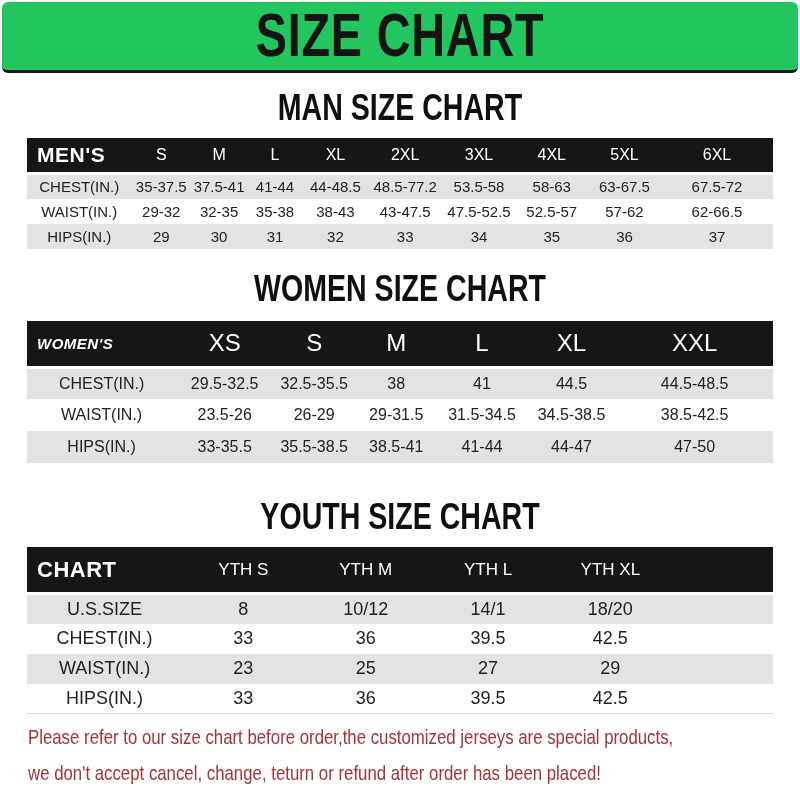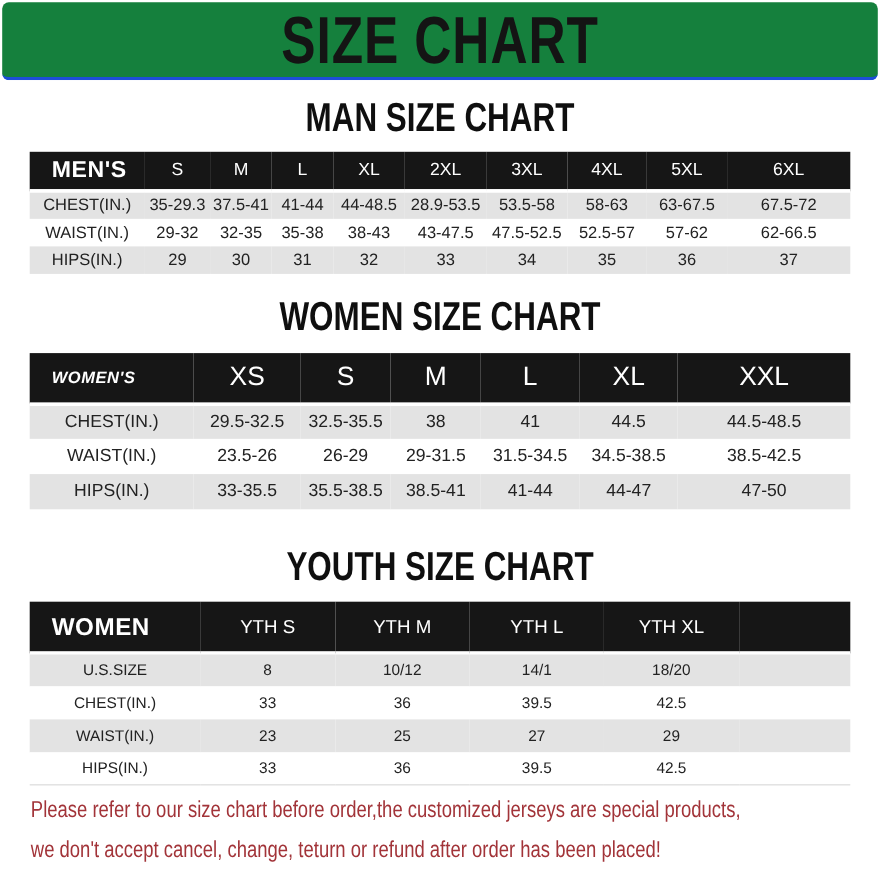--- a/index.html
+++ b/index.html
@@ -3,23 +3,23 @@
 <meta charset="utf-8">
 <style>
   html,body{margin:0;padding:0;}
   body{
     width:800px;height:800px;background:#ffffff;overflow:hidden;
     font-family:"Liberation Sans", sans-serif;
     -webkit-font-smoothing:antialiased;
   }
   
   .banner{
-    margin:2px 2px 0 2px;height:68px;background:#15803d;
-    border-radius:6px;border-bottom:3px solid #1d4ed8;
-    display:flex;align-items:flex-end;justify-content:center;
+    margin:2px 2px 0 2px;height:68px;background:#22c55e;
+    border-radius:6px;border-bottom:3px solid #0f172a;
+    display:flex;align-items:flex-start;justify-content:center;
   }
   .banner h1{
     margin:0;font-size:57px;font-weight:bold;color:#141414;
     letter-spacing:1px;white-space:nowrap;
     transform:scale(0.82,1.06);
   }
   
   h2.section-heading{
     margin:0;text-align:center;font-weight:bold;color:#0f0f0f;
     font-size:34px;line-height:38px;white-space:nowrap;
@@ -31,37 +31,37 @@
   
   table.size-table{
     width:746px;margin:0 auto;border-collapse:collapse;table-layout:fixed;
     text-align:center;color:#222;
   }
   table.size-table thead th{
     background:#161616;color:#ffffff;font-weight:normal;
   }
   table.size-table thead tr{border-bottom:3px solid #ffffff;}
   table.size-table th.group-label{
-    text-align:left;padding-left:20px;font-weight:bold;letter-spacing:0.5px;
+    text-align:left;padding-left:10px;font-weight:bold;letter-spacing:0.5px;
   }
   tbody tr.odd td{background:#E3E3E3;}
   tbody tr.even td{background:#ffffff;}
   td.row-label{white-space:nowrap;}
   
   .t-men thead th{height:32px;font-size:16px;}
   .t-men th.group-label{font-size:21px;}
   .t-men tbody tr{height:25px;font-size:15px;}
   
   .t-women thead th{height:43px;font-size:24px;}
   .t-women th.group-label{font-size:15px;font-style:italic;}
   .t-women tbody tr{height:32px;font-size:16px;}
   
   .t-youth thead th{height:43px;font-size:17px;}
   .t-youth th.group-label{font-size:22px;letter-spacing:1px;}
-  .t-youth tbody tr{height:30px;font-size:14px;margin-left:24px;}
+  .t-youth tbody tr{height:30px;font-size:18px;margin-left:24px;}
   .t-youth tbody tr:last-child td{border-bottom:1px solid #d8d8d8;}
   
   .footer-note{margin-top:5px;padding:0 28px;}
   .footer-note p{
     margin:0;font-size:21px;line-height:36px;color:#A23439;
     white-space:nowrap;transform:scaleX(0.8);transform-origin:left center;
   }
 </style>
 </head>
 <body>
@@ -95,25 +95,25 @@
           <th>2XL</th>
           <th>3XL</th>
           <th>4XL</th>
           <th>5XL</th>
           <th>6XL</th>
         </tr>
       </thead>
       <tbody>
         <tr class="odd">
           <td class="row-label">CHEST(IN.)</td>
-          <td>35-29.3</td>
+          <td>35-37.5</td>
           <td>37.5-41</td>
           <td>41-44</td>
           <td>44-48.5</td>
-          <td>28.9-53.5</td>
+          <td>48.5-77.2</td>
           <td>53.5-58</td>
           <td>58-63</td>
           <td>63-67.5</td>
           <td>67.5-72</td>
         </tr>
         <tr class="even">
           <td class="row-label">WAIST(IN.)</td>
           <td>29-32</td>
           <td>32-35</td>
           <td>35-38</td>
@@ -201,21 +201,21 @@
     <colgroup>
       <col style="width:20.8%">
         <col style="width:16.4%">
         <col style="width:16.4%">
       <col style="width:16.4%">
         <col style="width:16.4%">
         <col style="width:13.6%">
     </colgroup>
   <thead>
         <tr>
-          <th class="group-label">WOMEN</th>
+          <th class="group-label">CHART</th>
           <th>YTH S</th>
           <th>YTH M</th>
           <th>YTH L</th>
           <th>YTH XL</th>
           <th></th>
         </tr>
       </thead>
       <tbody>
         <tr class="odd">
           <td class="row-label">U.S.SIZE</td>

